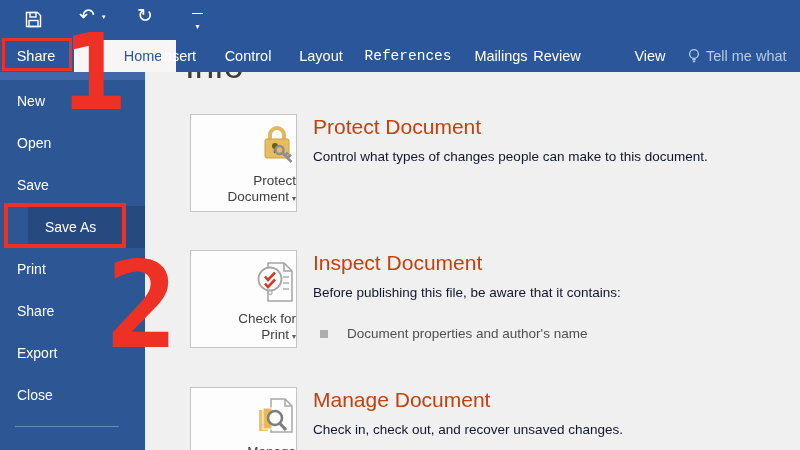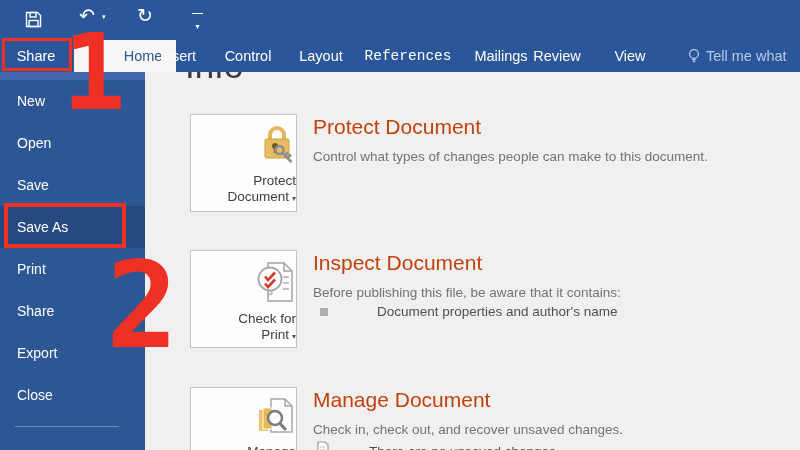--- a/index.html
+++ b/index.html
@@ -22,48 +22,48 @@
   .tab{position:absolute;top:0;height:32px;line-height:32px;text-align:center;
        color:#fff;font-size:14.5px;cursor:pointer;white-space:nowrap;}
   .tab-file{left:0;width:72px;}
   .tab-home{left:74px;width:66px;background:#f7f6f5;color:#2b579a;padding-left:36px;}
   .tab-insert{left:150px;width:56px;}
   .tab-design{left:216px;width:64px;}
   .tab-layout{left:288px;width:66px;}
   .tab-references{left:362px;width:92px;font-family:Liberation Mono, monospace;}
   .tab-mailings{left:462px;width:78px;}
   .tab-review{left:523px;width:68px;}
-  .tab-view{left:602px;width:56px;}
+  .tab-view{left:622px;width:56px;}
   .tab-tellme{left:688px;width:140px;color:#b9c9e6;text-align:left;}
   .tab-tellme svg{vertical-align:-3px;margin-right:6px;}
 
   
   .sidebar{position:absolute;left:0;top:72px;width:145px;height:378px;background:#2d5694;}
   .sidebar .topstrip{position:absolute;left:0;top:0;width:145px;height:8px;background:#4168ab;}
   .sb-items{position:absolute;left:0;top:8px;width:145px;}
   .sb-item{height:42px;line-height:42px;padding-left:17px;color:#fff;font-size:14px;cursor:pointer;}
-  .sb-item.active{background:rgba(0,0,0,0.14);}
+  .sb-item.active{background:rgba(0,0,0,0.14);margin-left:28px;}
   .sb-divider{position:absolute;left:15px;top:354px;width:104px;height:0;border-top:1px solid rgba(255,255,255,0.30);}
 
   
   .content{position:absolute;left:145px;top:72px;width:655px;height:378px;background:#f1f0f0;overflow:hidden;}
   .info-title{position:absolute;left:40px;top:-26px;font-size:35px;font-weight:300;color:#3a3a3a;}
   .section{position:absolute;left:45px;width:585px;display:flex;}
   .sec-protect{top:42px;}
   .sec-inspect{top:178px;}
   .sec-manage{top:315px;}
   .big-btn{width:105px;height:96px;flex:0 0 105px;background:#fdfdfd;border:1px solid #c6c4c2;
            display:flex;flex-direction:column;align-items:flex-end;cursor:pointer;}
   .big-btn .ic{margin-top:9px;margin-bottom:3px;}
   .big-btn .lbl{font-size:13.5px;line-height:16px;color:#404040;text-align:center;}
   .caret{font-size:8px;color:#595959;margin-left:3px;}
   .sec-text{margin-left:16px;padding-top:0;}
   .sec-heading{font-size:21px;font-weight:400;color:#c2410c;line-height:26px;margin:0 0 9px 0;}
-  .sec-desc{font-size:13.5px;color:#737373;margin:0;}
-  .bullet-row{display:flex;align-items:center;margin-top:4px;gap:30px;}
+  .sec-desc{font-size:13.5px;color:#0f172a;margin:0;}
+  .bullet-row{display:flex;align-items:center;margin-top:26px;}
   .bullet-sq{width:8px;height:8px;background:#adadad;margin:0 19px 0 7px;flex:0 0 8px;}
   .bullet-ic{margin:0 10px 0 2px;flex:0 0 14px;}
   .bullet-txt{font-size:13.5px;color:#4f4f4f;}
 
   
   .ann{position:absolute;pointer-events:none;}
   .box-file{left:2px;top:38px;width:64px;height:27px;border:3px solid #ee3124;}
   .box-saveas{left:4px;top:203px;width:114px;height:37px;border:4px solid #ee3124;}
   .stepnum{color:#ee3124;font-family:"DejaVu Sans Mono",monospace;font-weight:bold;line-height:1;}
   .num1{left:62px;top:20px;font-size:106px;}

